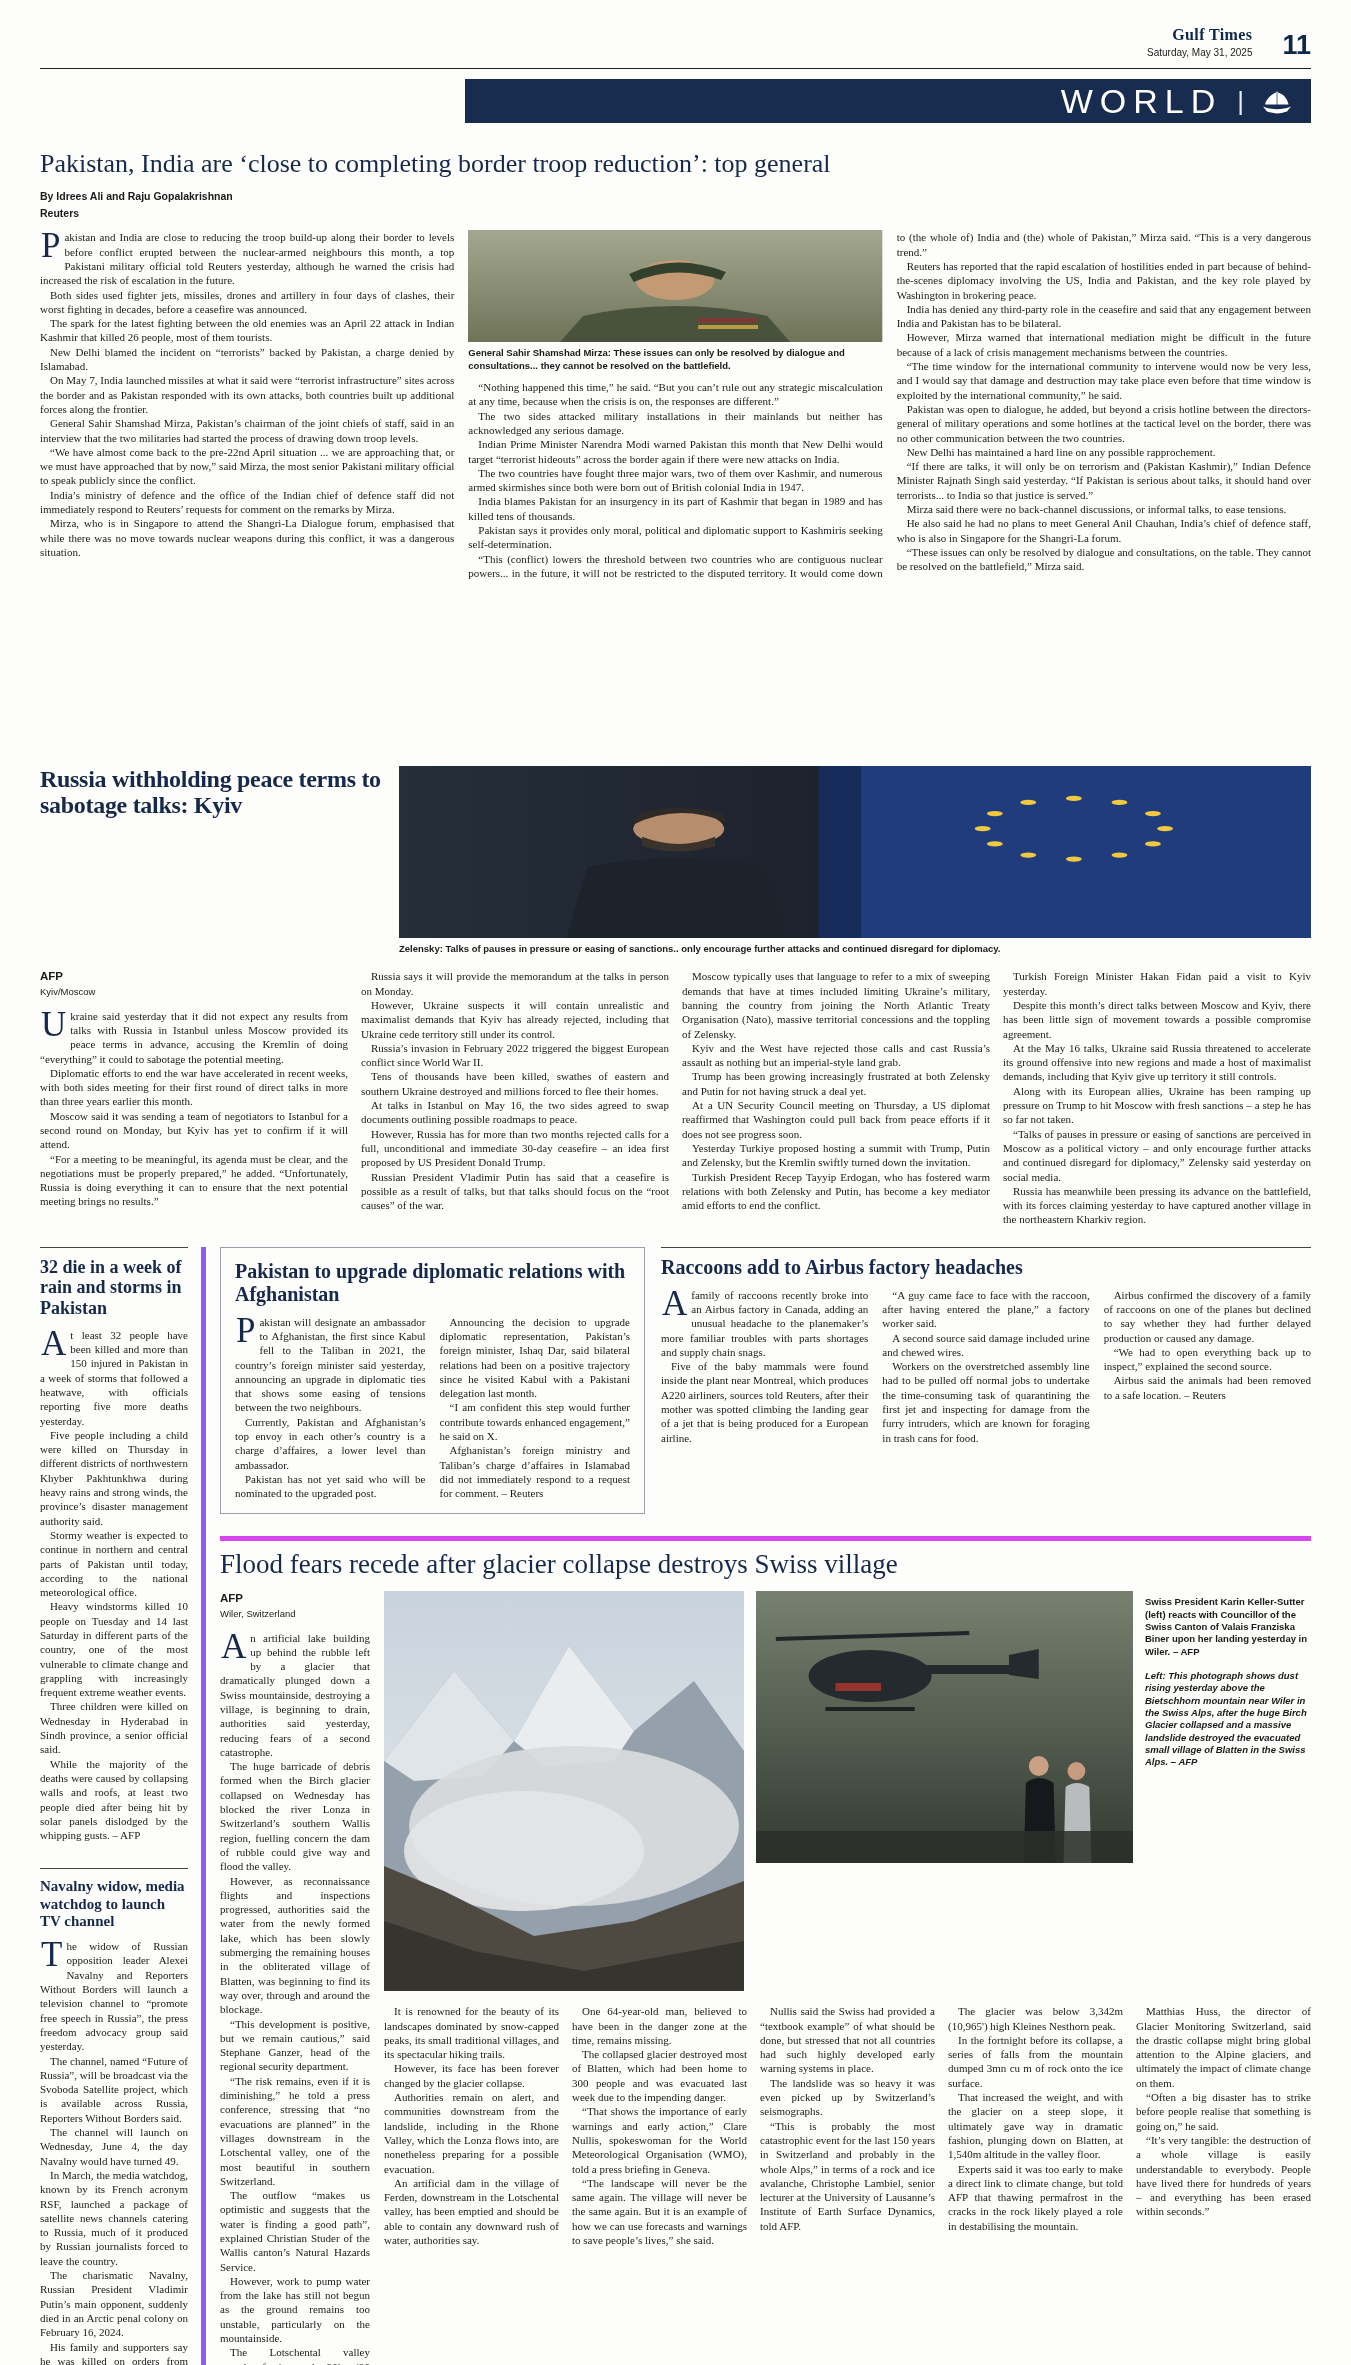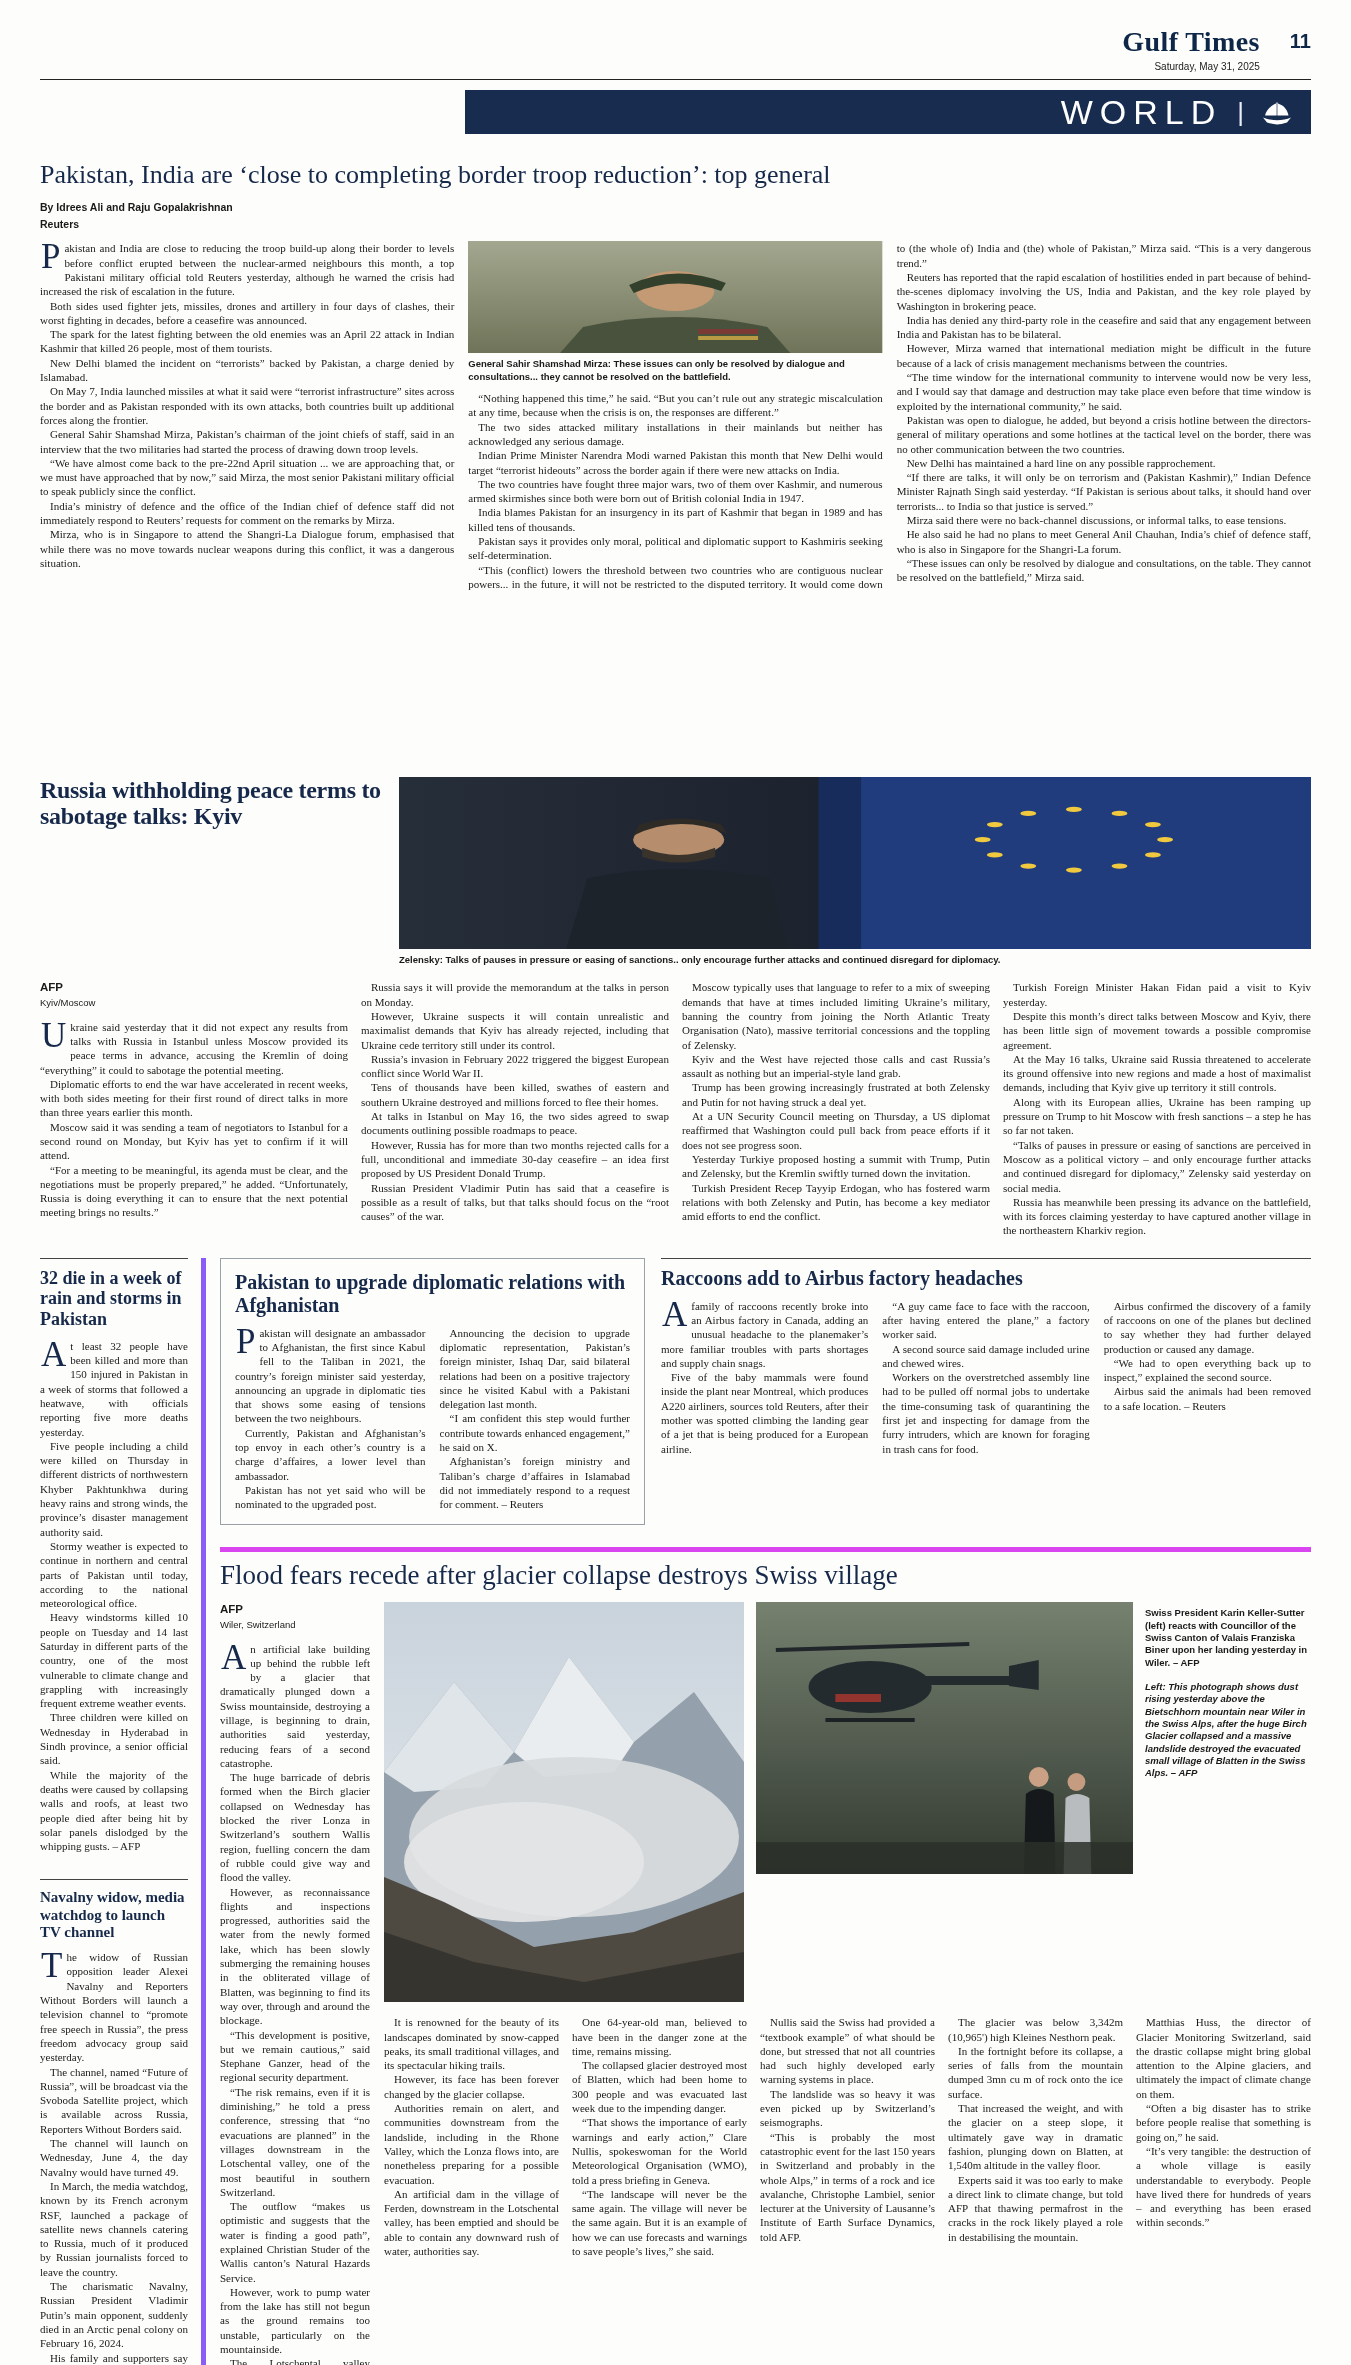--- a/index.html
+++ b/index.html
@@ -6,23 +6,23 @@
   html { background:#ffffff; }
   body {
     width:1351px; min-height:2365px; background:#fdfdfb;
     font-family:"Liberation Serif", serif; color:#1a1a1a;
   }
   .page { padding:26px 40px 30px; }
 
   
   .masthead { display:flex; justify-content:flex-end; align-items:flex-start; gap:30px; padding-bottom:7px; border-bottom:1.5px solid #222; }
   .mast-brand { text-align:right; }
-  .paper-name { font-size:28px; font-weight:bold; color:#0e2648; letter-spacing:.4px; }
+  .paper-name { font-size:16px; font-weight:bold; color:#0e2648; letter-spacing:.4px; }
   .paper-date { font-size:10px; font-family:"Liberation Sans", sans-serif; color:#222; margin-top:3px; }
-  .page-number { font-size:20px; font-weight:bold; color:#0e2648; font-family:"Liberation Sans", sans-serif; padding-top:4px; }
+  .page-number { font-size:27px; font-weight:bold; color:#0e2648; font-family:"Liberation Sans", sans-serif; padding-top:4px; }
 
   
   .section-banner { margin:10px 0 0 425px; height:44px; background:#182c50;
     display:flex; align-items:center; justify-content:flex-end; gap:15px; padding:0 16px; }
   .banner-title { color:#fff; font-family:"Liberation Sans", sans-serif; font-size:34px; letter-spacing:7px; font-weight:400; }
   .banner-bar { color:#e8ecf4; font-size:26px; font-weight:300; font-family:"Liberation Sans", sans-serif; }
   .dhow { width:36px; height:27px; }
 
   
   .headline { font-family:"Liberation Serif", serif; color:#16294a; }

